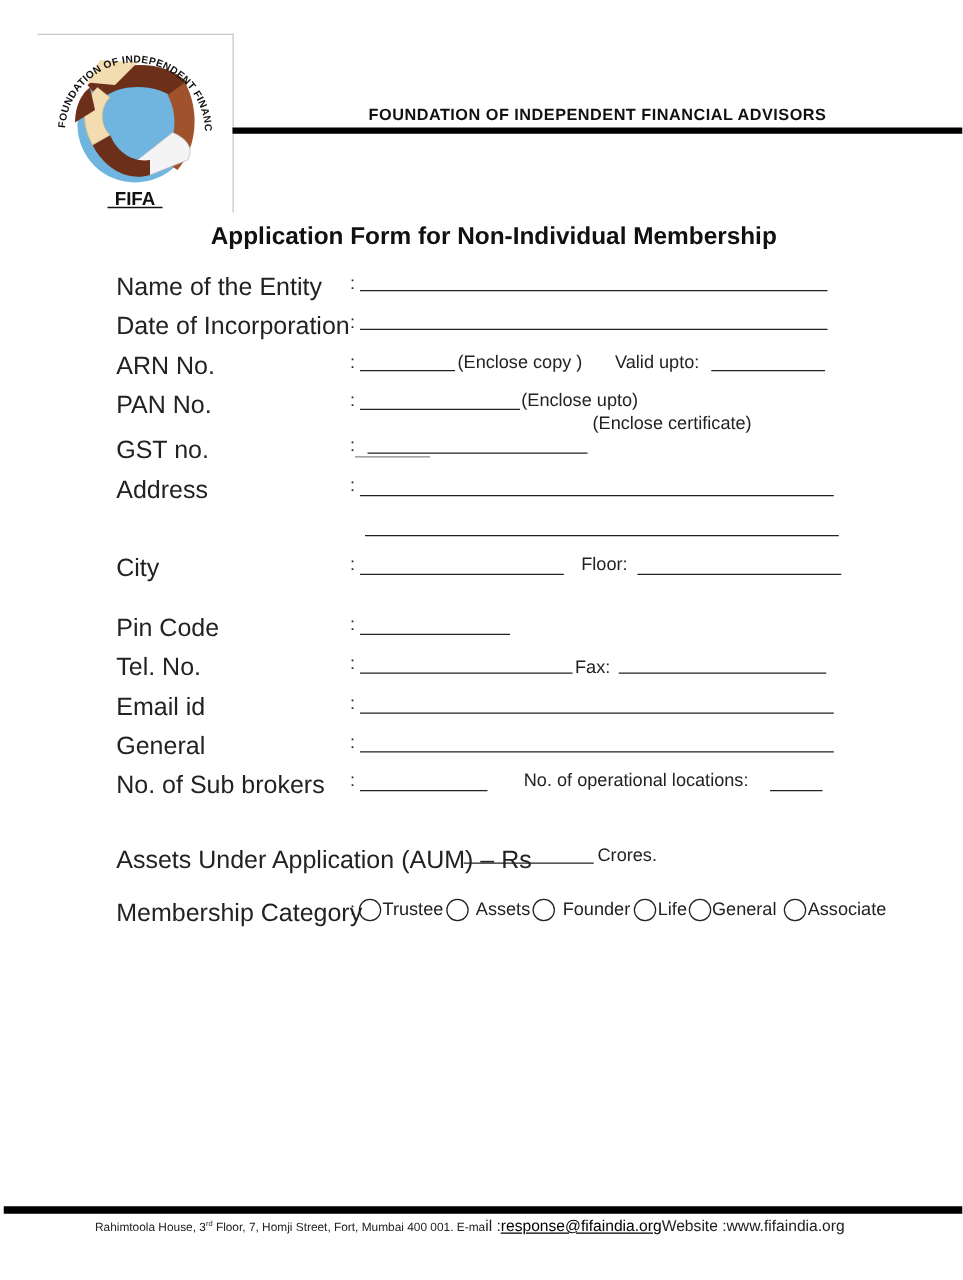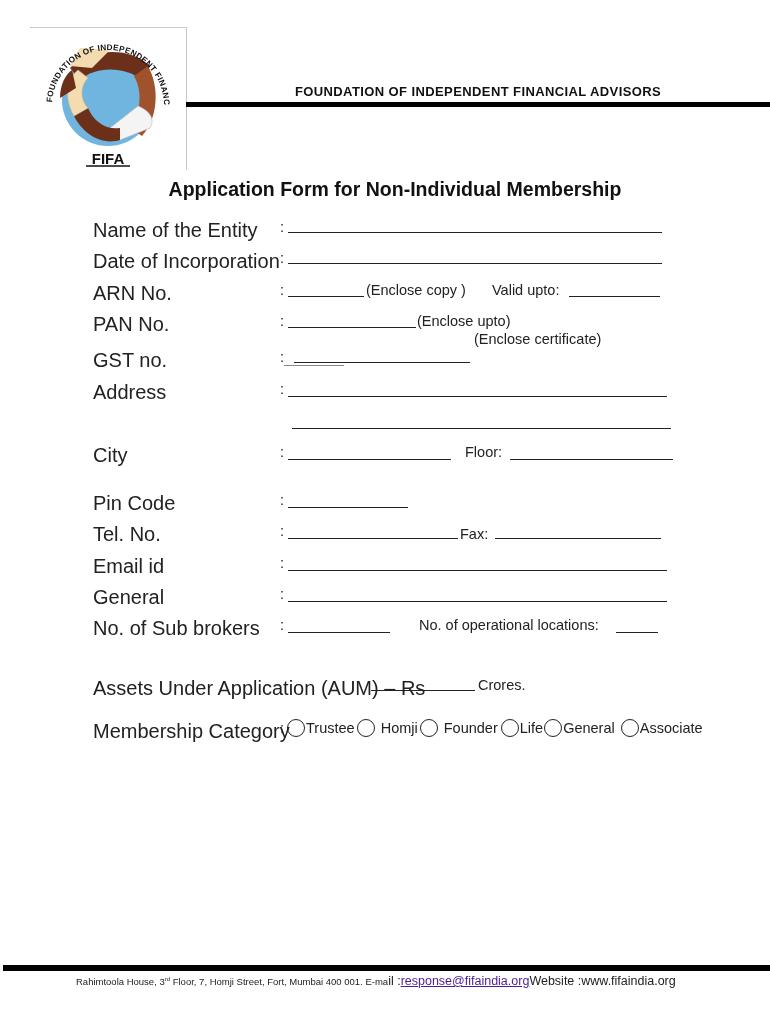--- a/index.html
+++ b/index.html
@@ -12,21 +12,21 @@
   .label { left: 93px; font-size: 20px; color: #222; white-space: nowrap; }
   .colon { left: 280px; font-size: 14.5px; color: #222; }
   .line { height: 0; border-bottom: 1.6px solid #222; }
   .text { font-size: 14.5px; color: #222; white-space: nowrap; }
   .radio-row { left: 280px; top: 719px; font-size: 14.5px; color: #222; display: flex; align-items: center; white-space: nowrap; }
   .radio { width: 18px; height: 18px; border: 1.2px solid #222; border-radius: 50%; display: inline-block; box-sizing: border-box; margin: 0 1px; cursor: pointer; }
   .footer-rule { left: 3px; top: 965px; width: 767px; height: 6px; background: #000; }
   .footer { left: 76px; top: 974px; font-size: 9.5px; color: #222; white-space: nowrap; display: flex; align-items: baseline; }
   .footer sup { font-size: 6px; }
   .footer .calibri { font-size: 12.5px; }
-  .footer a { color: #4c1d95; text-decoration: underline; font-size: 12.5px; }
+  .footer a { color: #000000; text-decoration: underline; font-size: 12.5px; }
 </style>
 </head>
 <body>
 
 <div class="abs logo-box">
   <svg width="156" height="142" viewBox="0 0 156 142">
     <defs>
       <path id="ringPath" d="M 22,78 A 56,56 0 1,1 134,78" fill="none"></path>
     </defs>
     <circle cx="78" cy="72" r="46" fill="#6fb5df"></circle>
@@ -115,21 +115,21 @@
 <div class="abs label" style="top:677px">Assets Under Application (AUM) – Rs</div>
 <div class="abs line" style="left:371px;top:690px;width:104px;border-bottom-width:1px"></div>
 <div class="abs text" style="left:478px;top:677px">Crores.</div>
 
 <div class="abs label" style="top:720px">Membership Category</div>
 <div class="abs radio-row">
   <span>:</span>
   <span class="radio" style="margin-left:3px"></span>
   <span>Trustee</span>
   <span class="radio" style="margin-left:2px"></span>
-  <span style="margin-left:5px">Homji</span>
+  <span style="margin-left:5px">Assets</span>
   <span class="radio" style="margin-left:2px"></span>
   <span style="margin-left:5px">Founder</span>
   <span class="radio" style="margin-left:3px"></span>
   <span>Life</span>
   <span class="radio"></span>
   <span>General</span>
   <span class="radio" style="margin-left:6px"></span>
   <span>Associate</span>
 </div>
 

